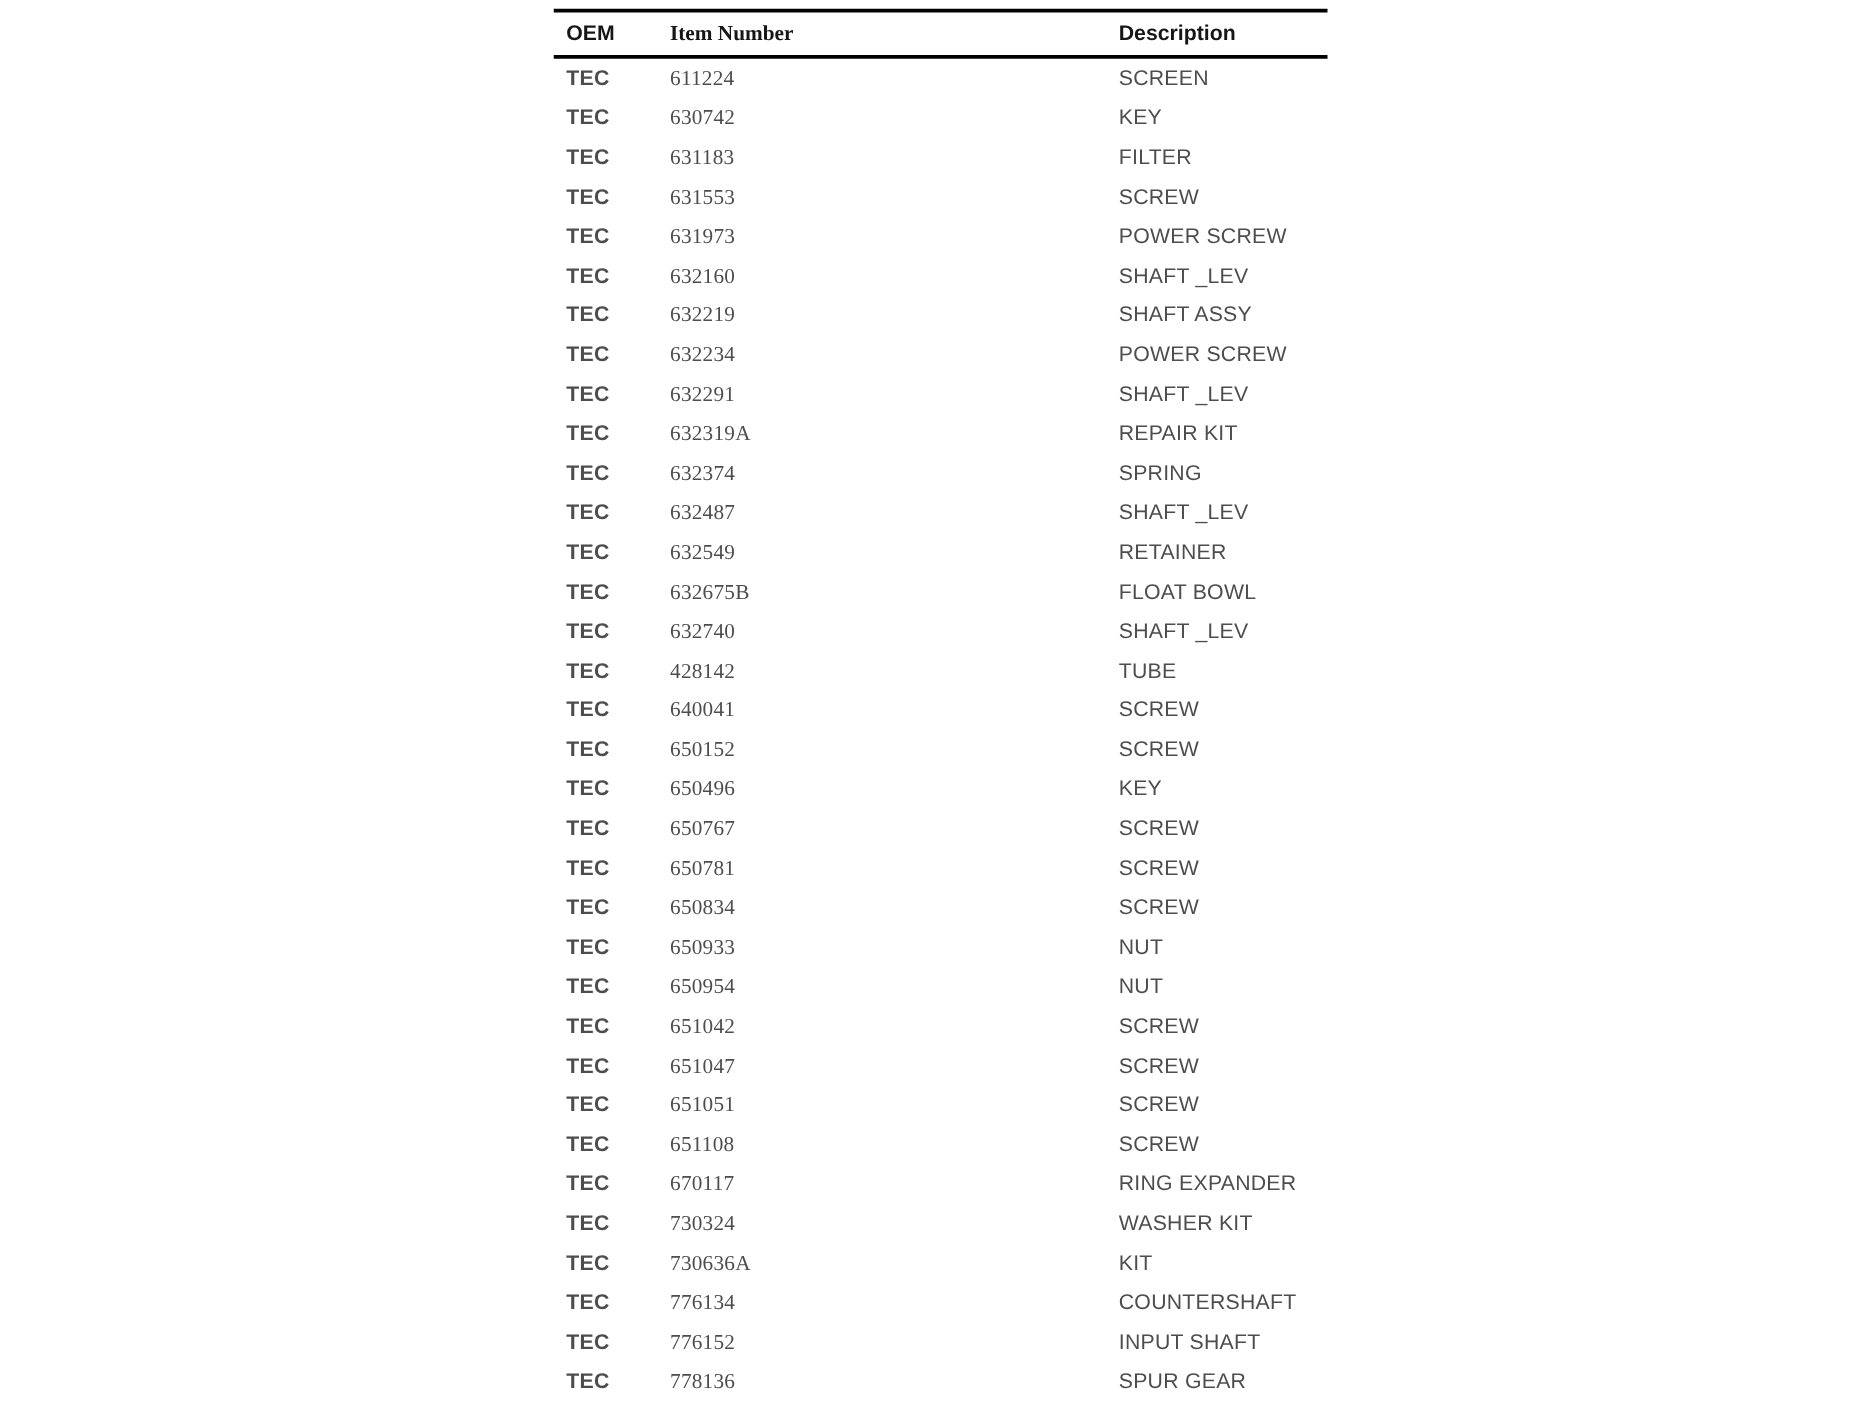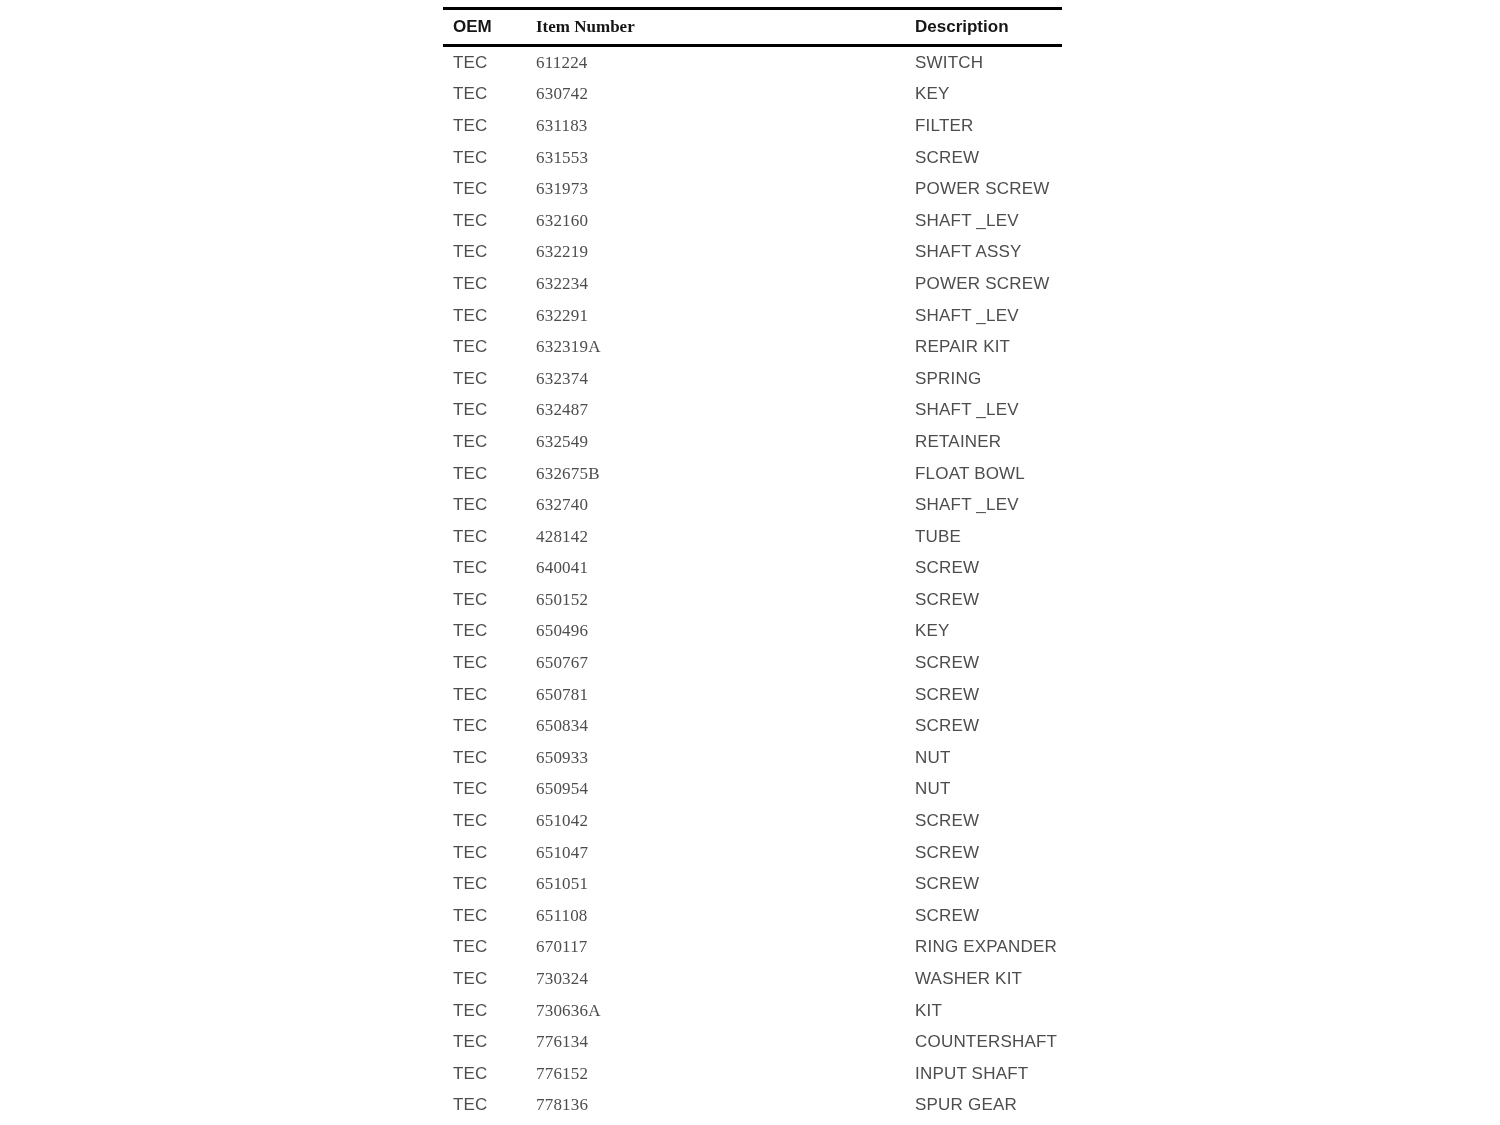--- a/index.html
+++ b/index.html
@@ -43,39 +43,39 @@
   }
   .trow .cell {
     position: absolute;
     top: 50%;
     transform: translateY(-50%);
     font-size: 17px;
     color: #4d4d4d;
     white-space: nowrap;
     letter-spacing: 0.2px;
   }
-  .c0 { left: 10px; }
+  .c0 { left: 10px; font-weight: bold; }
   .c1 { left: 93px; font-family: Liberation Serif, serif; }
-  .c2 { left: 472px; }
+  .c2 { left: 452px; }
 </style>
 </head>
 <body>
 
 <div class="page">
   <div class="parts-table">
     <div class="thead">
       <span class="cell c0">OEM</span>
       <span class="cell c1">Item Number</span>
       <span class="cell c2">Description</span>
     </div>
     <div>
         <div class="trow">
           <span class="cell c0">TEC</span>
           <span class="cell c1">611224</span>
-          <span class="cell c2">SWITCH</span>
+          <span class="cell c2">SCREEN</span>
         </div>
         <div class="trow">
           <span class="cell c0">TEC</span>
           <span class="cell c1">630742</span>
           <span class="cell c2">KEY</span>
         </div>
         <div class="trow">
           <span class="cell c0">TEC</span>
           <span class="cell c1">631183</span>
           <span class="cell c2">FILTER</span>

